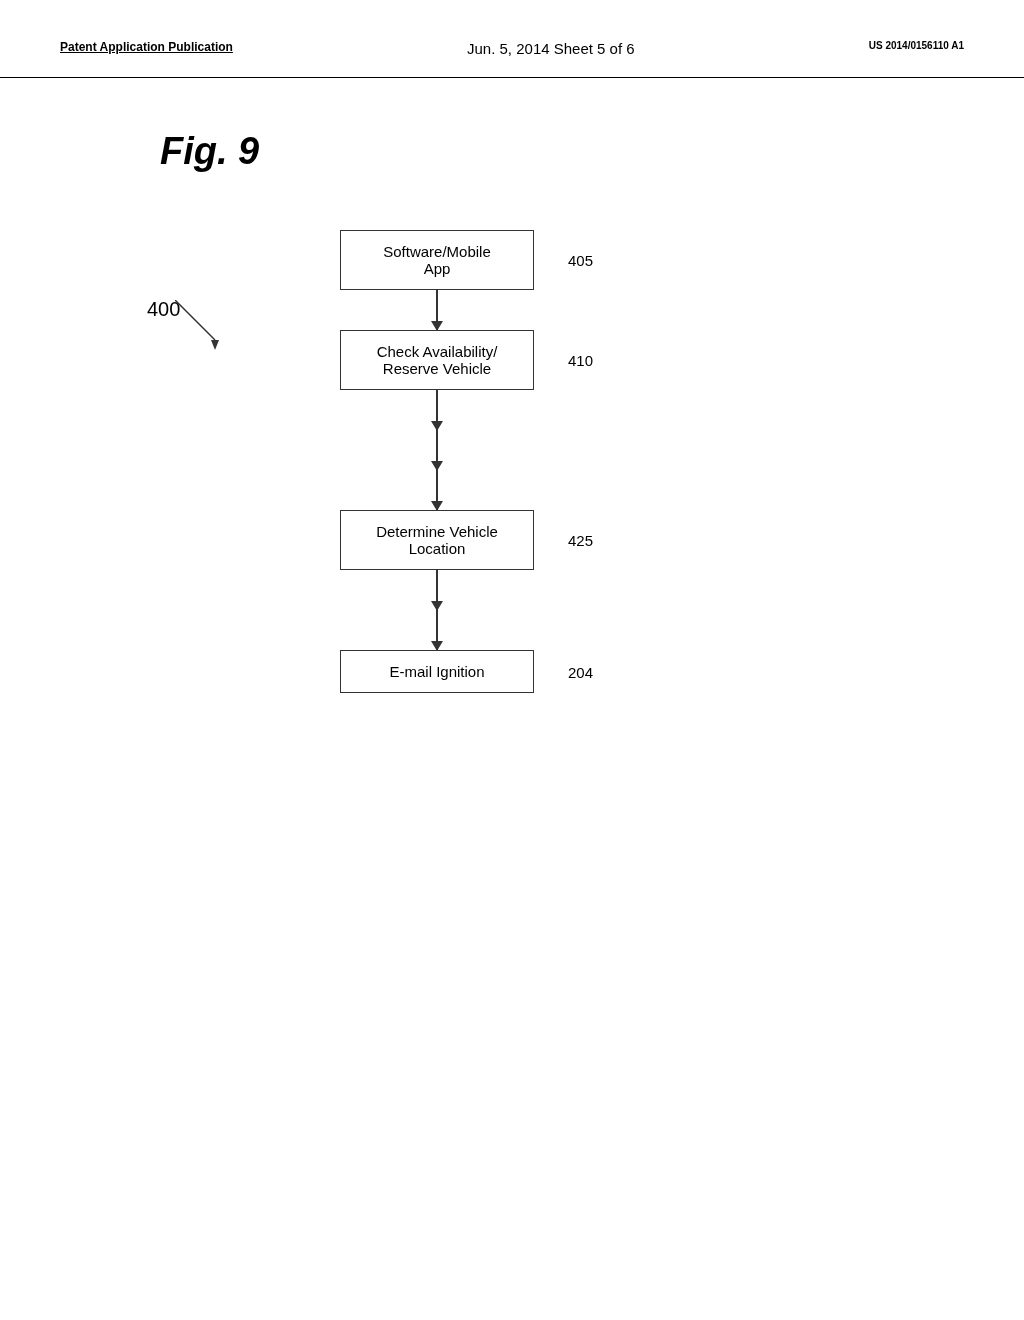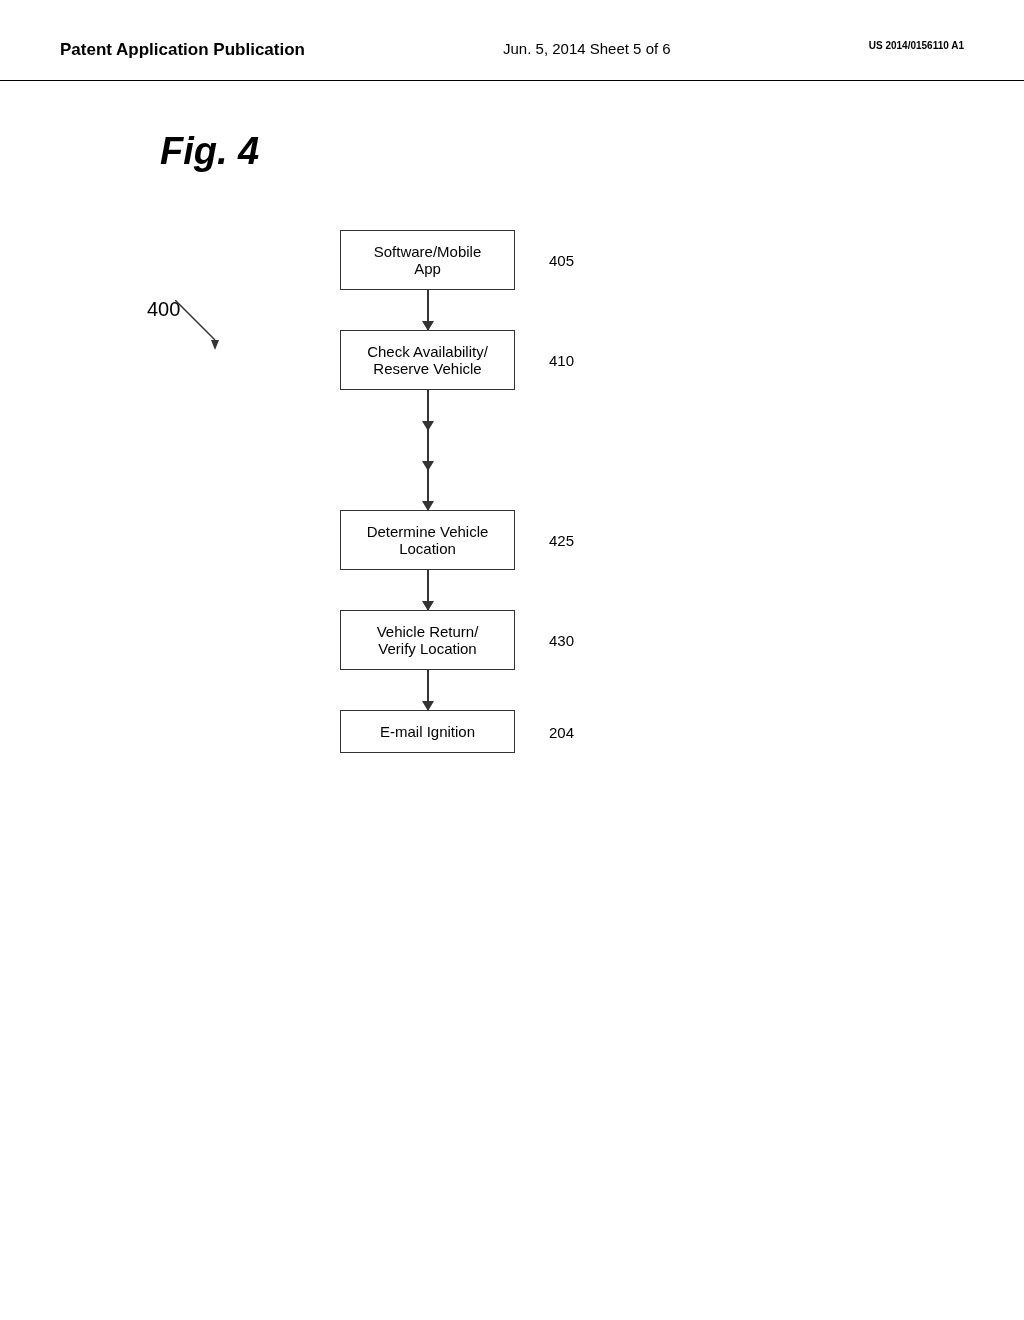--- a/index.html
+++ b/index.html
@@ -19,22 +19,23 @@
 
     .header {
       display: flex;
       justify-content: space-between;
       align-items: flex-start;
       padding: 40px 60px 20px 60px;
       border-bottom: 1px solid #000;
     }
 
     .header-left {
-      font-size: 17px;
+      font-size: 12px;
       font-weight: bold;
+      text-decoration: underline;
     }
 
     .header-center {
       font-size: 15px;
       text-align: center;
     }
 
     .header-right {
       font-size: 10px;
       font-weight: bold;
@@ -52,21 +53,21 @@
     .diagram-area {
       position: absolute;
       top: 200px;
       left: 0;
       right: 0;
       bottom: 0;
     }
 
     .flow-box {
       border: 1.5px solid #333;
-      width: 175px;
+      width: 194px;
       text-align: center;
       padding: 12px 22px;
       font-size: 15px;
       background: #fff;
       position: relative;
     }
 
     .flow-label {
       position: absolute;
       right: -60px;
@@ -105,21 +106,21 @@
   </style>
 </head>
 <body>
 
 <div class="header">
   <span class="header-left">Patent Application Publication</span>
   <span class="header-center">Jun. 5, 2014   Sheet 5 of 6</span>
   <span class="header-right">US 2014/0156110 A1</span>
 </div>
 
-<div class="figure-title">Fig. 4</div>
+<div class="figure-title">Fig. 9</div>
 
 <div style="position:absolute; top:298px; left:147px; font-size:20px;">400</div>
 
 <svg style="position:absolute; top:300px; left:175px;" width="80" height="55">
   <line x1="0" y1="0" x2="40" y2="40" stroke="#333" stroke-width="1.5"></line>
   <polygon points="36,40 44,40 40,50" fill="#333"></polygon>
 </svg>
 
 <div class="diagram-area">
   <div style="position:absolute; left:340px; top:30px; display:flex; flex-direction:column; align-items:center;">
@@ -150,24 +151,20 @@
 
     <div class="flow-item">
       <div class="flow-box">
         <span>Determine Vehicle<br>Location</span>
         <span class="flow-label">425</span>
       </div>
       <div class="arrow-down"></div>
     </div>
 
     <div class="flow-item">
-      <div class="flow-box">
-        <span>Vehicle Return/<br>Verify Location</span>
-        <span class="flow-label">430</span>
-      </div>
       <div class="arrow-down"></div>
     </div>
 
     <div class="flow-item">
       <div class="flow-box">
         <span>E-mail Ignition</span>
         <span class="flow-label">204</span>
       </div>
     </div>
 

